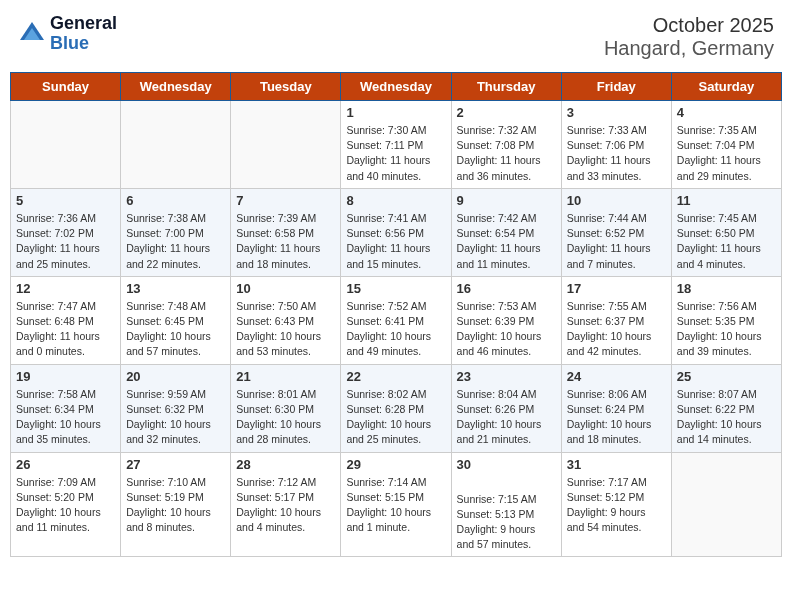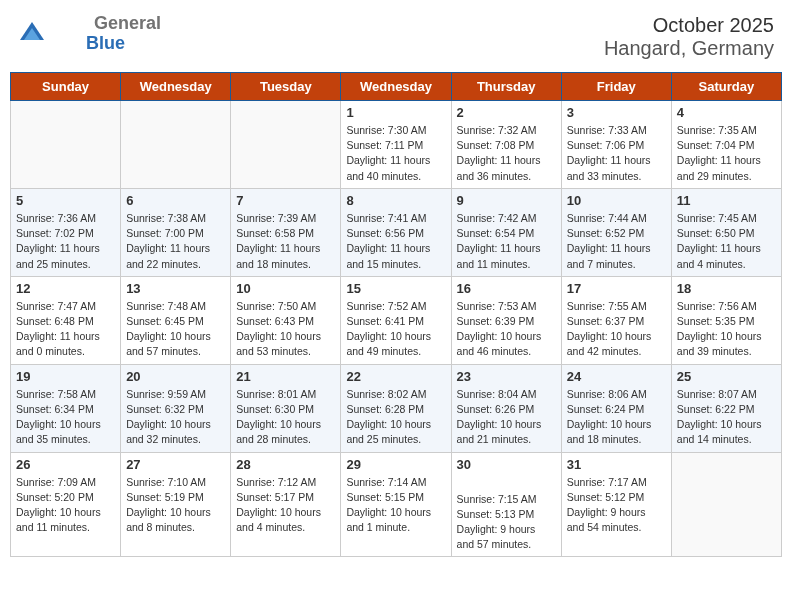--- a/index.html
+++ b/index.html
@@ -21,22 +21,22 @@
       display: flex;
       align-items: center;
     }
     .logo-text {
       display: flex;
       flex-direction: column;
       font-size: 18px;
       font-weight: bold;
       line-height: 1.1;
     }
-    .logo-general { color: #737373; margin-left: 44px; }
-    .logo-blue { color: #2a6db5; text-align: center; }
+    .logo-general { color: #0f172a; }
+    .logo-blue { color: #2a6db5; }
     .logo-icon {
       width: 28px;
       height: 28px;
       margin-right: 4px;
     }
     .title-block { text-align: right; }
     .month-title { font-size: 20px; color: #333; font-weight: normal; }
     .location { font-size: 20px; color: #555; }
     .calendar { width: 100%; border-collapse: collapse; }
     .calendar th {

